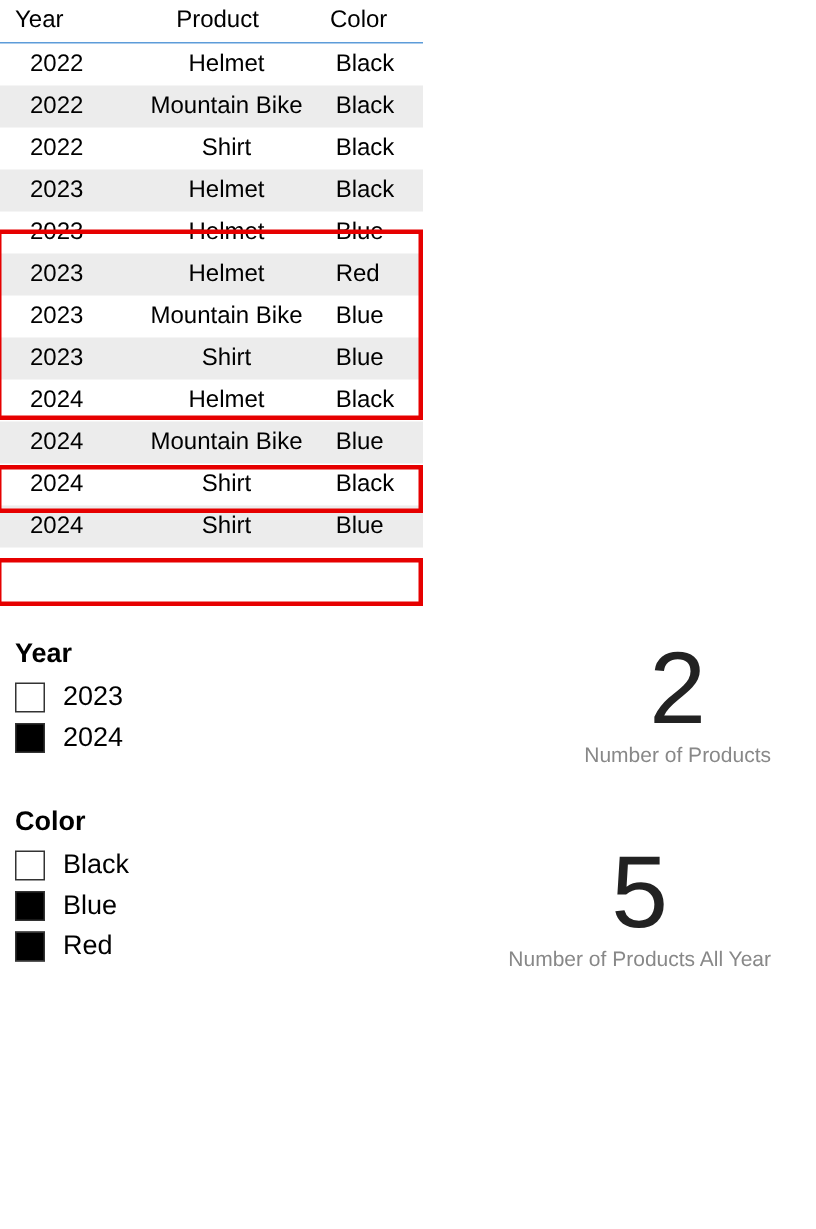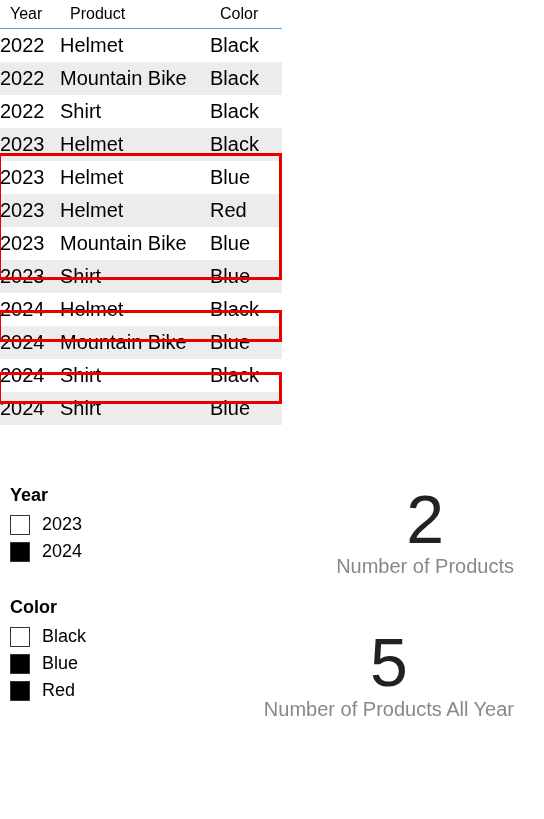--- a/index.html
+++ b/index.html
@@ -21,29 +21,29 @@
       position: relative;
     }
     .table-header {
       display: flex;
       padding: 5px 0 5px 10px;
       border-bottom: 1px solid #5d9cd9;
       font-size: 16px;
       color: #000;
     }
     .col-year { width: 60px; }
-    .col-product { width: 150px; }
+    .col-product { width: 150px; text-align: center; }
     .col-color { width: 60px; }
     .table-body {
       position: relative;
     }
     .table-row {
       display: flex;
-      padding: 5px 0 5px 0;
-      font-size: 20px;
+      padding: 5px 0 5px 20px;
+      font-size: 16px;
       color: #000;
       position: relative;
     }
     .table-row.alt {
       background: #ececec;
     }
     .highlight-box {
       position: absolute;
       border: 3px solid #e60000;
       left: -2px;
@@ -110,21 +110,21 @@
       margin-bottom: 20px;
     }
     .card-value {
       font-size: 68px;
       font-weight: 400;
       color: #222;
       font-family: 'Segoe UI Semibold', 'Segoe UI', sans-serif;
       line-height: 1;
     }
     .card-label {
-      font-size: 20px;
+      font-size: 14px;
       color: #888;
       margin-top: 2px;
     }
   </style>
 </head>
 <body>
 
 <div class="table">
   <div class="table-header">
     <div class="col-year">Year</div>

